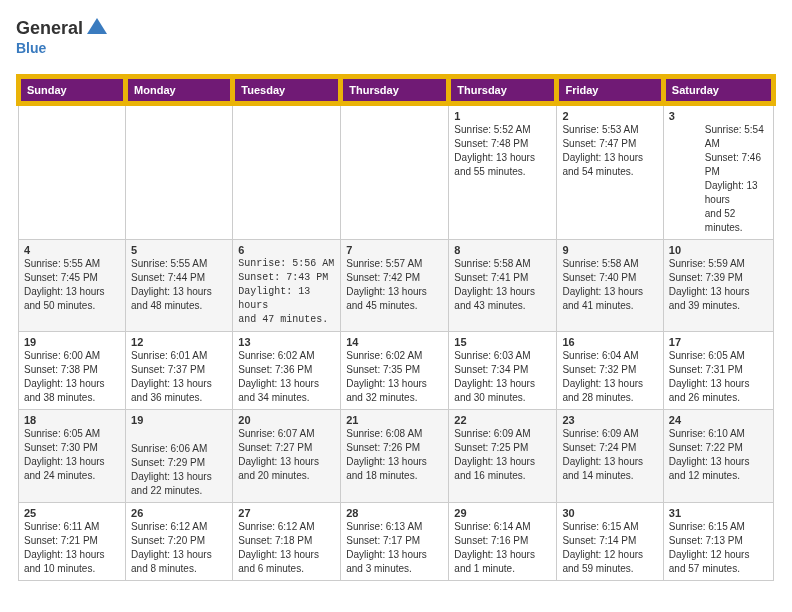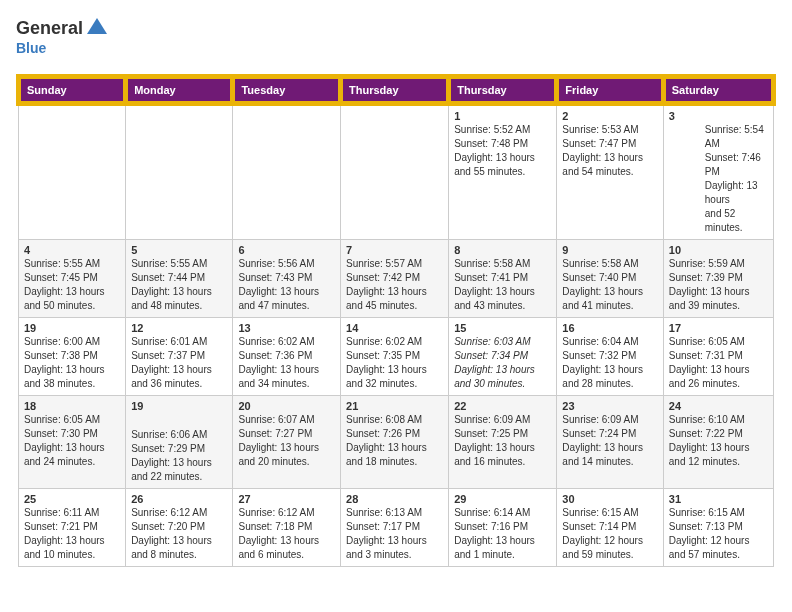--- a/index.html
+++ b/index.html
@@ -165,21 +165,21 @@
           </td>
           <td>
             <span class="day-num">5</span>
             <div class="day-info" style="white-space: pre-line;">Sunrise: 5:55 AM
 Sunset: 7:44 PM
 Daylight: 13 hours
 and 48 minutes.</div>
           </td>
           <td>
             <span class="day-num">6</span>
-            <div class="day-info" style="white-space: pre-line;">Sunrise: 5:56 AM
+            <div class="day-info" style="white-space: pre-line; font-family: Liberation Mono, monospace;">Sunrise: 5:56 AM
 Sunset: 7:43 PM
 Daylight: 13 hours
 and 47 minutes.</div>
           </td>
           <td>
             <span class="day-num">7</span>
             <div class="day-info" style="white-space: pre-line;">Sunrise: 5:57 AM
 Sunset: 7:42 PM
 Daylight: 13 hours
 and 45 minutes.</div>
@@ -230,21 +230,21 @@
           </td>
           <td>
             <span class="day-num">14</span>
             <div class="day-info" style="white-space: pre-line;">Sunrise: 6:02 AM
 Sunset: 7:35 PM
 Daylight: 13 hours
 and 32 minutes.</div>
           </td>
           <td>
             <span class="day-num">15</span>
-            <div class="day-info" style="white-space: pre-line; font-style: italic;">Sunrise: 6:03 AM
+            <div class="day-info" style="white-space: pre-line;">Sunrise: 6:03 AM
 Sunset: 7:34 PM
 Daylight: 13 hours
 and 30 minutes.</div>
           </td>
           <td>
             <span class="day-num">16</span>
             <div class="day-info" style="white-space: pre-line;">Sunrise: 6:04 AM
 Sunset: 7:32 PM
 Daylight: 13 hours
 and 28 minutes.</div>

